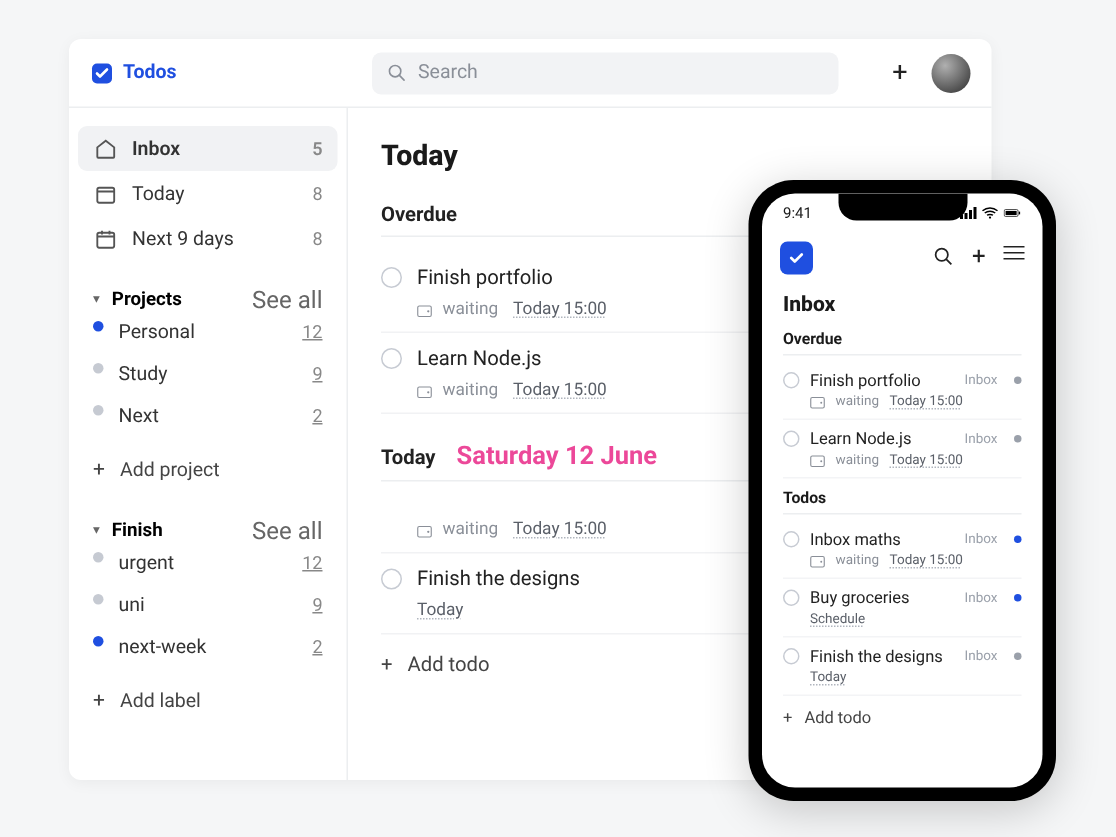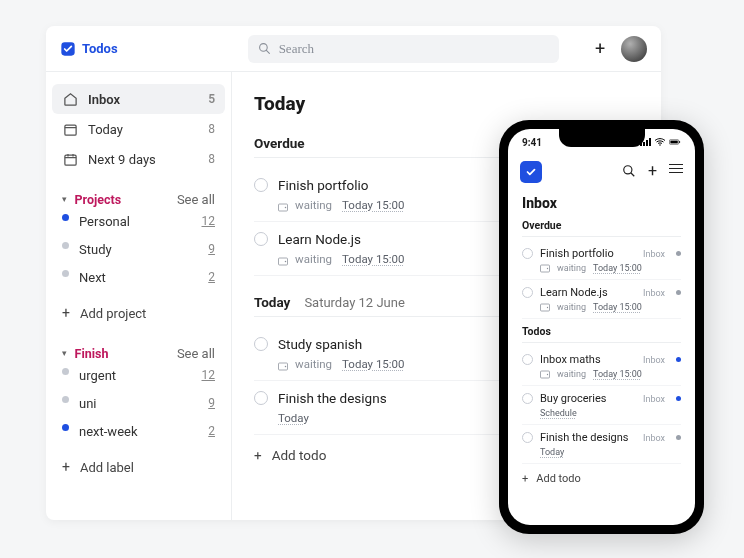--- a/index.html
+++ b/index.html
@@ -37,49 +37,48 @@
   flex: 1;
   margin-left: 120px;
   margin-right: 20px;
   height: 28px;
   background: #f2f3f5;
   border-radius: 6px;
   display: flex; align-items: center;
   padding: 0 10px; gap: 8px;
   color: #8a8f98;
   font-size: 13px;
-  font-family: Liberation Serif, serif;
 }
 .plus-btn { width: 22px; height: 22px; display: flex; align-items: center; justify-content: center; cursor: pointer; color: #222; font-size: 18px; }
 .avatar { width: 26px; height: 26px; border-radius: 50%; background: radial-gradient(circle at 35% 30%, #b0b0b0, #2b2b2b); }
 .body { flex: 1; display: flex; overflow: hidden; }
 
 
 .sidebar { width: 186px; border-right: 1px solid #eceef0; padding: 12px 6px; font-size: 13px; color: #333; overflow: hidden; }
 .nav-item { display: flex; align-items: center; height: 30px; padding: 0 10px; border-radius: 6px; gap: 10px; cursor: pointer; }
 .nav-item.active { background: #f1f2f4; font-weight: 600; }
 .nav-item .count { margin-left: auto; color: #888; font-size: 12px; }
 .nav-icon { width: 16px; height: 16px; display: flex; align-items: center; justify-content: center; color: #555; }
 .section-head { display: flex; align-items: center; padding: 0 10px; height: 30px; margin-top: 10px; }
 .section-head .chev { margin-right: 8px; font-size: 9px; color: #666; }
-.section-head .title { font-size: 12.5px; font-weight: 700; color: #be185d; }
-.section-head .seeall { margin-left: auto; font-size: 13px; color: #666; cursor: pointer; }
+.section-head .title { font-size: 12.5px; font-weight: 700; color: #000000; }
+.section-head .seeall { margin-left: auto; font-size: 16px; color: #666; cursor: pointer; }
 .proj-item, .label-item { display: flex; align-items: flex-start; height: 28px; padding: 0 10px; gap: 10px; font-size: 13px; color: #333; cursor: pointer; }
 .dot { width: 7px; height: 7px; border-radius: 50%; background: #c6cad2; }
 .dot.blue { background: #1f4fe0; }
 .proj-item .count, .label-item .count { margin-left: auto; color: #888; font-size: 12px; text-decoration: underline; }
 .add-row { display: flex; align-items: center; height: 30px; padding: 0 10px; gap: 10px; font-size: 13px; color: #444; cursor: pointer; }
 .add-row .plus { font-size: 14px; color: #444; }
 
 
 .main { flex: 1; padding: 20px 22px; overflow: hidden; }
 .page-title { font-size: 19px; font-weight: 800; margin-bottom: 20px; }
 .group-head { display: flex; align-items: baseline; gap: 14px; margin-bottom: 10px; border-bottom: 1px solid #eceef0; padding-bottom: 6px; }
 .group-head .g-title { font-size: 13.5px; font-weight: 700; color: #222; }
-.group-head .g-sub { font-size: 13px; color: #737373; }
+.group-head .g-sub { font-size: 17px; color: #ec4899; font-weight: bold; }
 .task { padding: 9px 0; border-bottom: 1px solid #f1f2f4; }
 .task-top { display: flex; align-items: center; gap: 10px; }
 .check { width: 14px; height: 14px; border: 1.5px solid #c7cbd3; border-radius: 50%; flex-shrink: 0; }
 .task-title { font-size: 13.5px; color: #222; }
 .task-meta { display: flex; align-items: center; gap: 10px; margin-left: 24px; margin-top: 5px; font-size: 11.5px; color: #8a8f98; }
 .tag { display: inline-flex; align-items: flex-end; gap: 5px; }
 .tag svg { width: 12px; height: 9px; }
 .due { text-decoration: underline dotted #b0b5be; text-underline-offset: 2px; color: #5a5f68; }
 .add-todo { display: flex; align-items: center; gap: 10px; padding: 12px 0; font-size: 13.5px; color: #444; cursor: pointer; }
 
@@ -96,21 +95,21 @@
 .phone-screen {
   width: 100%; height: 100%;
   background: #fff;
   border-radius: 22px;
   overflow: hidden;
   position: relative;
   font-size: 11px;
   color: #1a1a1a;
 }
 .notch { position: absolute; top: 0; left: 50%; transform: translateX(-50%); width: 86px; height: 18px; background: #000; border-radius: 0 0 12px 12px; z-index: 5; }
-.status { display: flex; align-items: center; justify-content: space-between; height: 26px; padding: 0 14px; font-size: 10px; font-weight: 700; }
+.status { display: flex; align-items: center; justify-content: space-between; height: 26px; padding: 0 14px; font-size: 10px; font-weight: 400; }
 .status-right { display: flex; align-items: center; gap: 3px; }
 .ph-topbar { display: flex; align-items: center; height: 34px; padding: 0 12px; gap: 10px; }
 .ph-logo { width: 22px; height: 22px; background: #1f4fe0; border-radius: 5px; display: flex; align-items: center; justify-content: center; }
 .ph-logo svg path { stroke: #fff;}
 .ph-actions { margin-left: auto; display: flex; gap: 12px; color: #222; }
 .ph-actions span { cursor: pointer; }
 .ph-body { padding: 6px 14px 0; }
 .ph-title { font-size: 14px; font-weight: 800; margin-bottom: 8px; }
 .ph-group { font-size: 10.5px; font-weight: 700; margin: 6px 0 4px; border-bottom: 1px solid #eceef0; padding-bottom: 4px; }
 .ph-task { padding: 6px 0; border-bottom: 1px solid #f3f4f6; }
@@ -269,24 +268,20 @@
                   <circle cx="15" cy="8" r="1.5" fill="#8a8f98"></circle>
                 </svg>waiting</span>
               <span class="due">Today 15:00</span>
             </div>
           </div>
           <div class="group-head" style="margin-top: 18px;">
             <span class="g-title">Today</span>
             <span class="g-sub">Saturday 12 June</span>
           </div>
           <div class="task">
-      <div class="task-top">
-        <span class="check"></span>
-        <span class="task-title">Study spanish</span>
-      </div>
             <div class="task-meta">
               <span class="tag"><svg viewBox="0 0 24 16">
                   <rect x="1" y="1" width="18" height="14" rx="2" stroke="#8a8f98" fill="none" stroke-width="1.5"></rect>
                   <circle cx="15" cy="8" r="1.5" fill="#8a8f98"></circle>
                 </svg>waiting</span>
               <span class="due">Today 15:00</span>
             </div>
           </div>
           <div class="task">
       <div class="task-top">

